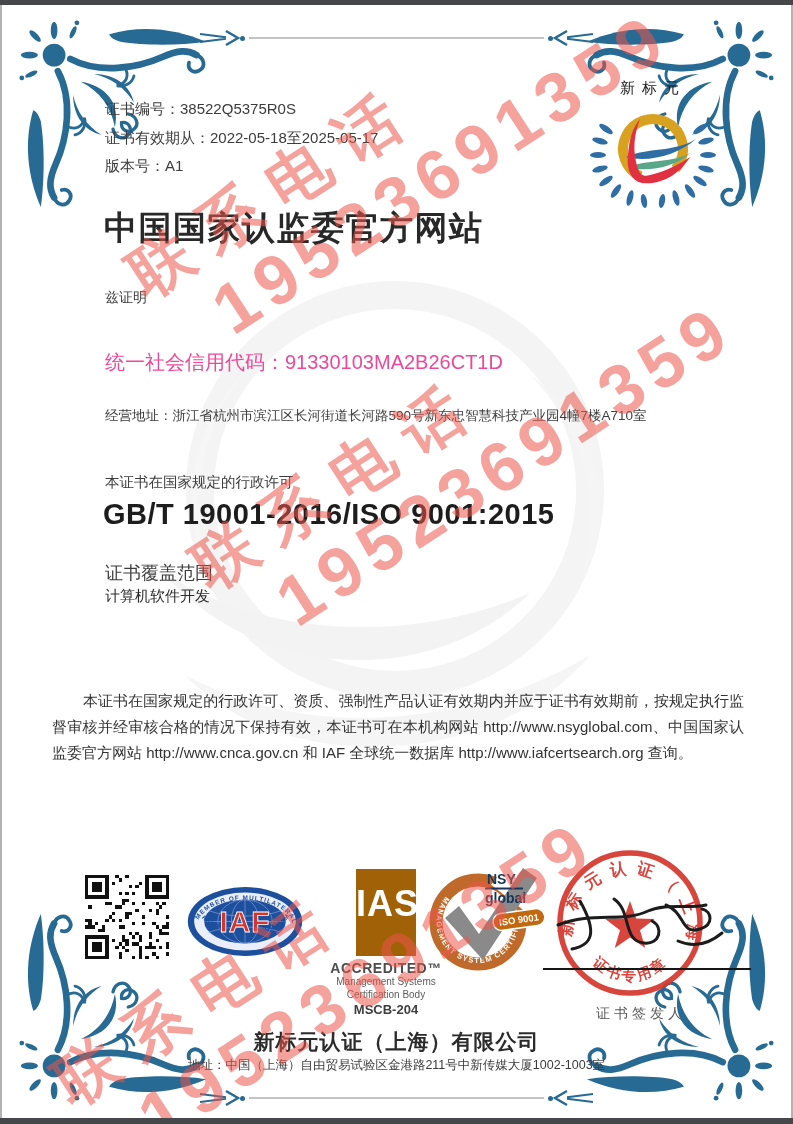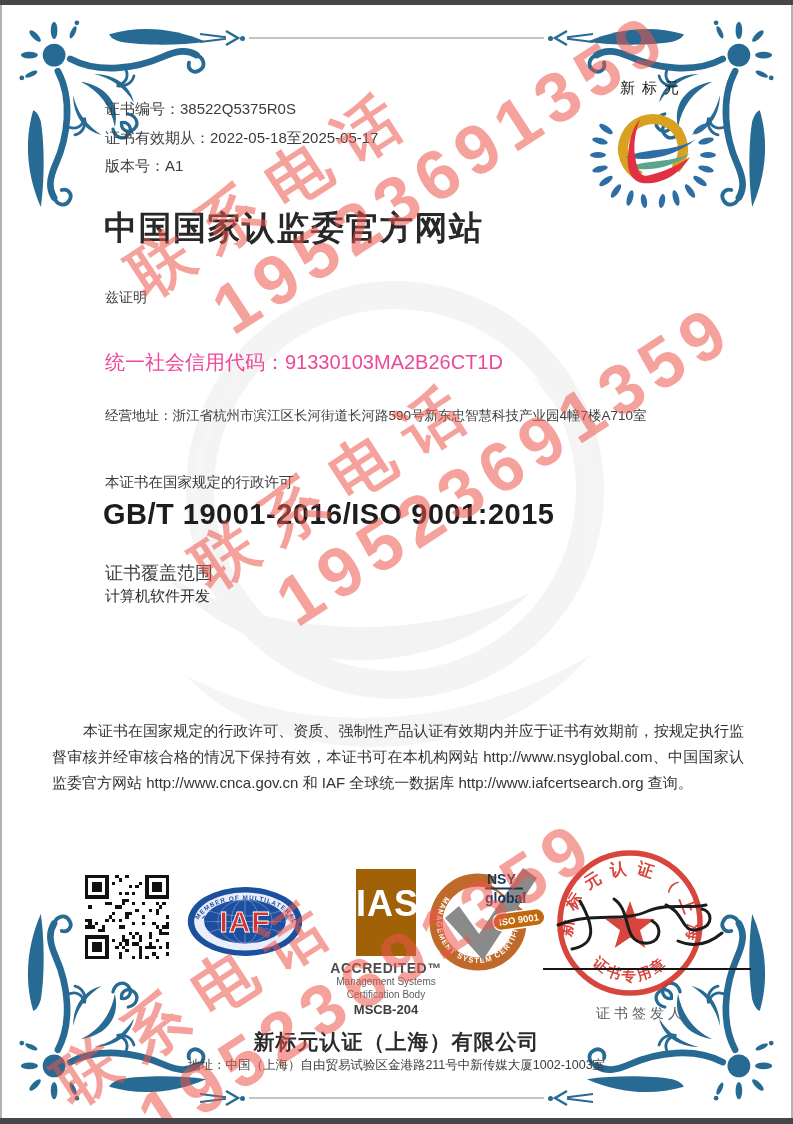--- a/index.html
+++ b/index.html
@@ -33,21 +33,21 @@
   .title{left:104px;top:201px;font-size:33px;font-weight:700;color:#282828;letter-spacing:1.5px;}
   .intro{left:105px;top:284px;font-size:14px;color:#3c3c3c;}
   .company{left:104px;top:311px;font-size:23px;color:#2e2e2e;font-weight:500;letter-spacing:.5px;}
   .credit{left:105px;top:344px;font-size:20px;color:#ec4899;}
   .addr1{left:105px;top:379px;font-size:13.5px;color:#3c3c3c;}
   .addr2{left:105px;top:402px;font-size:13.5px;color:#3c3c3c;}
   .std-head{left:105px;top:468px;font-size:14.5px;color:#3c3c3c;}
   .std-code{left:103px;top:493px;font-size:29px;font-weight:700;color:#1d1d1d;letter-spacing:.5px;}
   .scope-head{left:105px;top:556px;font-size:18px;color:#3c3c3c;}
   .scope{left:105px;top:582px;font-size:15px;color:#2c2c2c;}
-  .legal{left:52px;top:713px;width:692px;font-size:15px;line-height:26px;color:#333;
+  .legal{left:52px;top:683px;width:692px;font-size:15px;line-height:26px;color:#333;
          text-align:justify;text-indent:31px;white-space:normal;}
 
   
   .qr{left:85px;top:870px;width:84px;height:84px;}
   .iaf{left:186px;top:880px;}
   .ias{left:326px;top:864px;width:120px;text-align:center;z-index:2;}
   .ias-square{margin:0 auto;width:60px;height:87px;background:#a16207;color:#fff;
               font-weight:700;font-size:36px;line-height:70px;text-align:center;letter-spacing:1px;}
   .ias .t1{margin-top:4px;font-size:14px;font-weight:700;color:#4c4c4c;letter-spacing:.5px;}
   .ias .t2,.ias .t3{font-size:10px;color:#5d5d5d;line-height:12.5px;}

